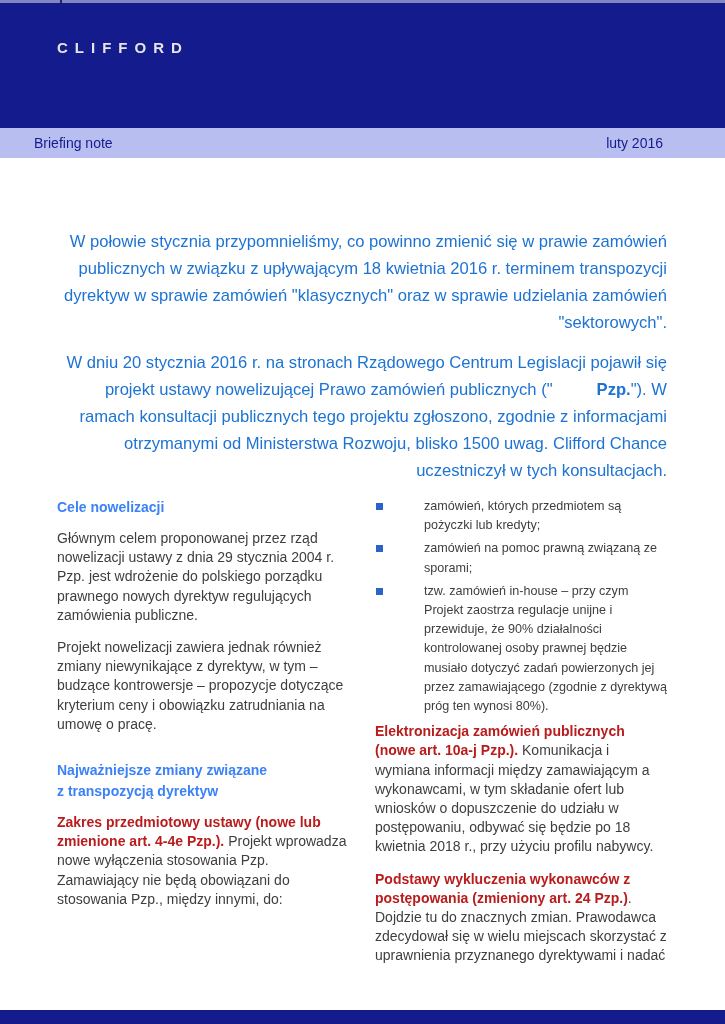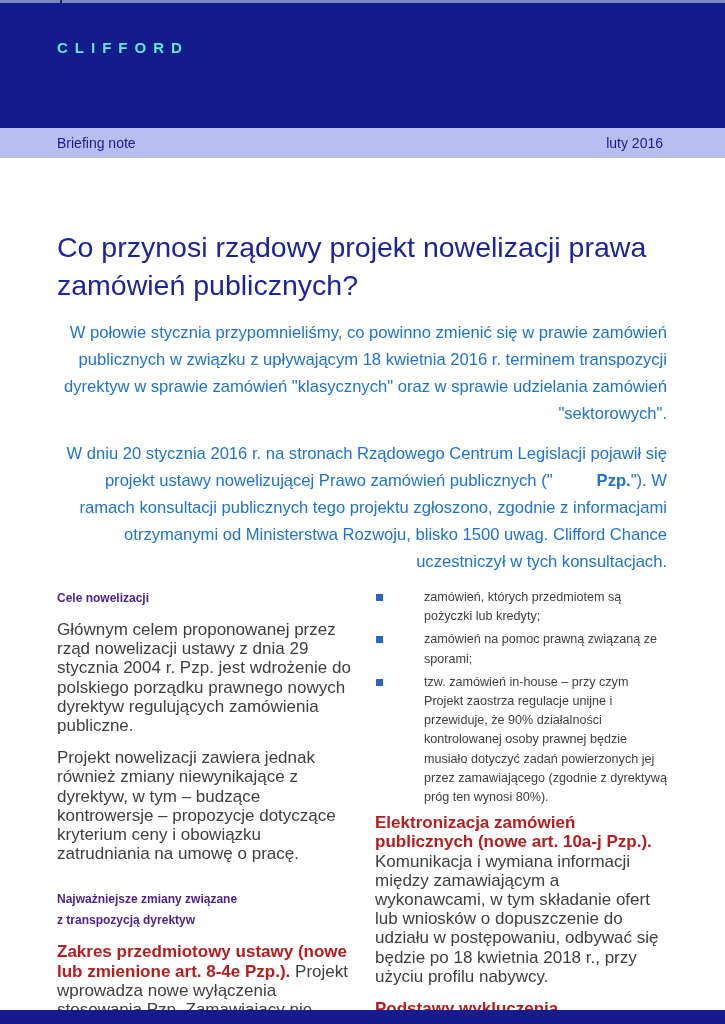--- a/index.html
+++ b/index.html
@@ -22,34 +22,34 @@
     position: absolute; top: 0; left: 60px;
     width: 2px; height: 3px; background: #23284f;
   }
   .header-bar {
     position: absolute; top: 3px; left: 0;
     width: 100%; height: 125px;
     background: #141b8c;
   }
   .brand {
     position: absolute; left: 57px; top: 30px;
-    color: #5eead4;
+    color: #e5e5e5;
     font-weight: bold;
     font-size: 15px;
     letter-spacing: 7px;
     line-height: 30px;
   }
   .banner {
     position: absolute; top: 128px; left: 0;
     width: 100%; height: 30px;
     background: #b9bef0;
     display: flex;
     justify-content: space-between;
     align-items: center;
-    padding: 0 62px 0 57px;
+    padding: 0 62px 0 34px;
     color: #151a8e;
     font-size: 14px;
   }
   .content {
     position: absolute; top: 158px; left: 57px;
     width: 610px;
     padding-top: 70px;
   }
   .doc-title {
     font-size: 28.5px;
@@ -66,31 +66,31 @@
     text-align: right;
   }
   .intro .b { font-weight: bold; margin-left: 44px; }
   .cols {
     display: flex;
     margin-top: 12px;
   }
   .col-left { width: 296px; margin-right: 22px; }
   .col-right { width: 292px; }
   .sec-heading {
-    color: #4c1d95;
-    font-size: 12px;
+    color: #3b82f6;
+    font-size: 14px;
     font-weight: bold;
     line-height: 21px;
     margin-bottom: 11px;
     white-space: pre-line;
   }
   .sec2 { margin-top: 26px; }
   .body-p {
     color: #3e3e3e;
-    font-size: 17px;
+    font-size: 14px;
     line-height: 19.2px;
     margin-bottom: 13px;
   }
   .body-p .lead { font-weight: bold; color: #b91c1c; }
   .bullet-list { margin-bottom: 6px; }
   .bullet-item {
     display: flex;
     margin-bottom: 4px;
     gap: 24px;
   }
@@ -126,39 +126,38 @@
     </div>
   </div>
 
   <div class="banner">
     <span>Briefing note</span>
     <span>luty 2016</span>
   </div>
 
   <div class="content">
 
-    <h1 class="doc-title">Co przynosi rządowy projekt nowelizacji prawa zamówień publicznych?</h1>
 
     <div class="intro">
       <p>W połowie stycznia przypomnieliśmy, co powinno zmienić się w prawie zamówień publicznych w związku z upływającym 18 kwietnia 2016 r. terminem transpozycji dyrektyw w sprawie zamówień "klasycznych" oraz w sprawie udzielania zamówień "sektorowych".</p>
       <p><span>W dniu 20 stycznia 2016 r. na stronach Rządowego Centrum Legislacji pojawił się projekt ustawy nowelizującej Prawo zamówień publicznych ("</span><span class="b">Pzp.</span><span>"). W ramach konsultacji publicznych tego projektu zgłoszono, zgodnie z informacjami otrzymanymi od Ministerstwa Rozwoju, blisko 1500 uwag. Clifford Chance uczestniczył w tych konsultacjach.</span></p>
     </div>
 
     <div class="cols">
 
       <div class="col-left">
         <div>
           <h3 class="sec-heading">Cele nowelizacji</h3>
           <p class="body-p">Głównym celem proponowanej przez rząd nowelizacji ustawy z dnia 29 stycznia 2004 r. Pzp. jest wdrożenie do polskiego porządku prawnego nowych dyrektyw regulujących zamówienia publiczne.</p>
           <p class="body-p">Projekt nowelizacji zawiera jednak również zmiany niewynikające z dyrektyw, w tym – budzące kontrowersje – propozycje dotyczące kryterium ceny i obowiązku zatrudniania na umowę o pracę.</p>
         </div>
         <div class="sec2">
           <h3 class="sec-heading">Najważniejsze zmiany związane
 z transpozycją dyrektyw</h3>
-          <p class="body-p"><span class="lead">Zakres przedmiotowy ustawy (nowe lub zmienione art. 8-4e Pzp.).</span><span> Projekt wprowadza nowe wyłączenia stosowania Pzp. Zamawiający nie będą obowiązani do stosowania Pzp., między innymi, do:</span></p>
+          <p class="body-p"><span class="lead">Zakres przedmiotowy ustawy (nowe lub zmienione art. 4-4e Pzp.).</span><span> Projekt wprowadza nowe wyłączenia stosowania Pzp. Zamawiający nie będą obowiązani do stosowania Pzp., między innymi, do:</span></p>
         </div>
       </div>
 
       <div class="col-right">
 
         <div class="bullet-list">
           <div class="bullet-item">
             <span class="sq-bullet"></span>
             <span class="bullet-text"><span>zamówień, których przedmiotem są pożyczki lub kredyty;</span><span class="it"></span><span></span></span>
           </div>

